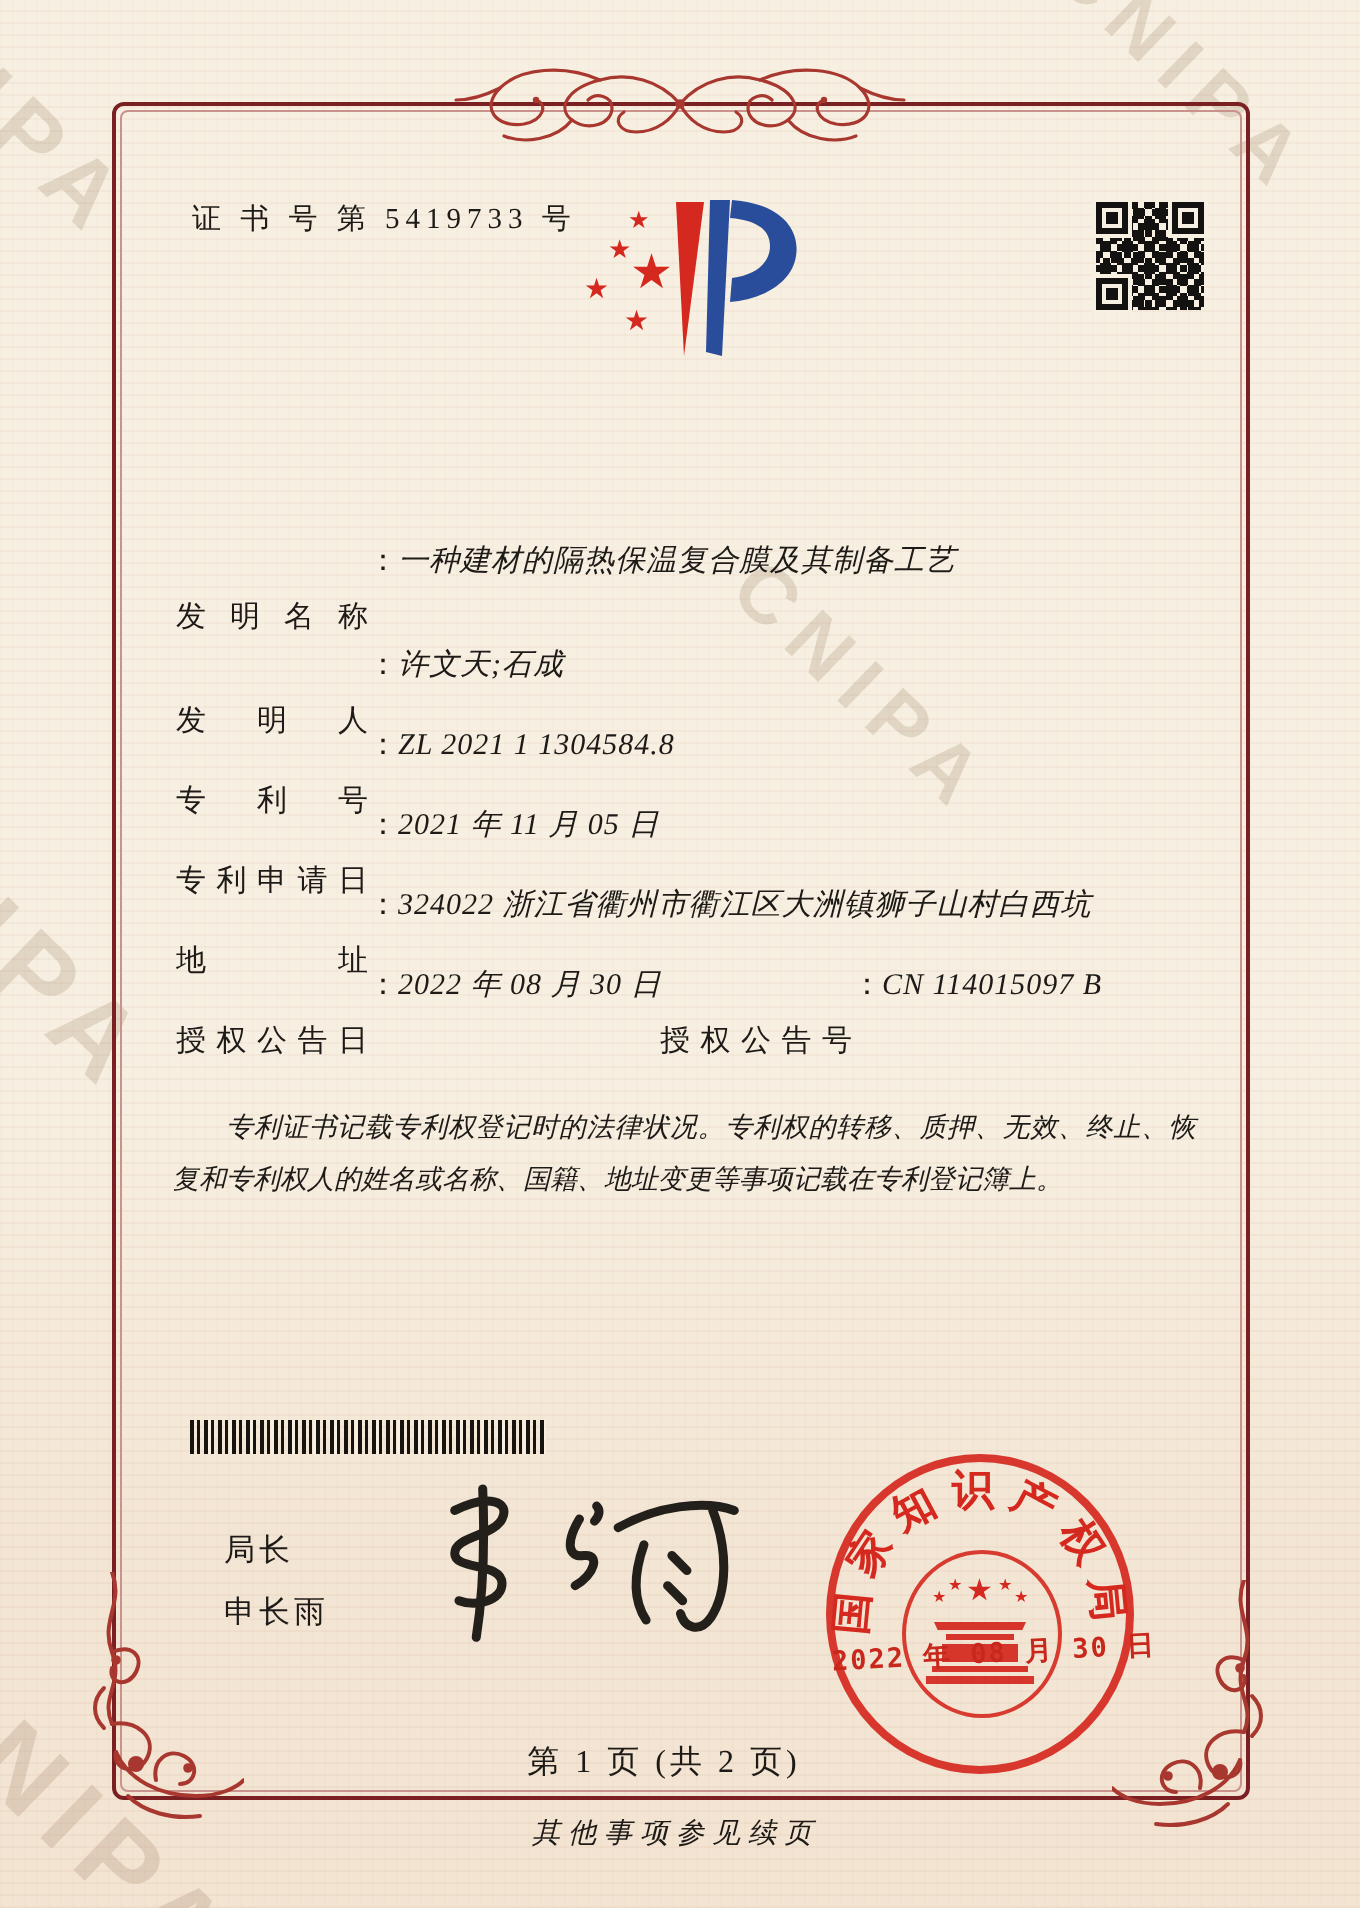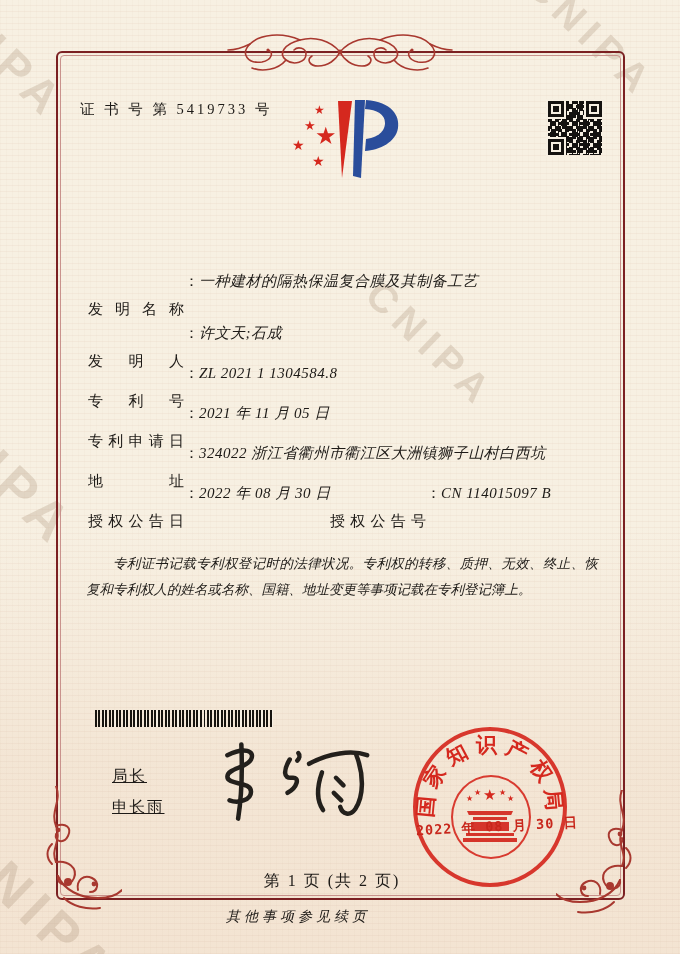--- a/index.html
+++ b/index.html
@@ -29,21 +29,21 @@
 
   .frame{position:absolute; left:56px; top:51px; width:565px; height:845px;
     border:2.5px solid #7b2022; border-radius:6px; z-index:1;}
   .frame-inner{position:absolute; inset:2px; border:1.5px solid #c9928c; border-radius:4px;}
 
   .ornament-top{position:absolute; left:226px; top:24px; width:228px; height:58px; z-index:2;}
   .flourish{position:absolute; width:80px; height:126px; z-index:2;}
   .flourish.bl{left:42px; top:786px;}
   .flourish.br{left:556px; top:790px; transform:scaleX(-1);}
 
-  .cert-no{position:absolute; left:80px; top:100px; font-size:14.5px; letter-spacing:3px; z-index:2;}
+  .cert-no{position:absolute; left:96px; top:100px; font-size:14.5px; letter-spacing:3px; z-index:2;}
 
   
   .qr{position:absolute; left:548px; top:101px; width:54px; height:54px; z-index:2;
     background:
       repeating-conic-gradient(#141210 0% 25%, transparent 0% 50%) 0 0 / 7px 7px,
       repeating-conic-gradient(#141210 0% 25%, transparent 0% 50%) 2px 3px / 11px 11px,
       #f6efe2;
   }
   .finder{position:absolute; width:10px; height:10px; border:3px solid #141210; background:#f6efe2;
     box-shadow:0 0 0 2px #f6efe2;}
@@ -76,21 +76,21 @@
     font-size:13.5px; line-height:26px; font-style:italic; text-align:justify;}
   .paras p{margin:0; text-indent:2em;}
 
   .barcode{position:absolute; left:95px; top:710px; width:178px; height:17px; z-index:2;
     background-image:
       repeating-linear-gradient(90deg, #17140f 0 1.5px, transparent 1.5px 3.5px),
       repeating-linear-gradient(90deg, #17140f 0 2px, transparent 2px 7px),
       repeating-linear-gradient(90deg, transparent 0 9px, #f6efe2 9px 10.5px);
   }
 
-  .signer{position:absolute; left:112px; top:760px; z-index:2; font-size:15.5px; line-height:31px; letter-spacing:2px;text-decoration:underline;}
+  .signer{position:absolute; left:112px; top:760px; z-index:2; font-size:15.5px; line-height:31px; letter-spacing:2px;}
   .signature{position:absolute; left:194px; top:738px; width:185px; height:86px; z-index:2;}
 
   
   .seal{position:absolute; left:413px; top:727px; width:154px; height:160px; z-index:3;}
   .seal-ring{position:absolute; inset:0; border:4.5px solid rgba(213,40,30,0.92); border-radius:50%;}
   .emblem-ring{position:absolute; left:38px; top:48px; width:76px; height:80px;
     border:2px solid rgba(213,40,30,0.9); border-radius:50%;}
   .seal .star{position:absolute; color:#d5281e; line-height:1;
     font-family:"DejaVu Sans","Liberation Sans",sans-serif;}
   .es1{left:70px; top:61px; font-size:15px;}
@@ -105,21 +105,21 @@
   .g4{left:53px; top:106px; width:48px; height:3px;}
   .g5{left:50px; top:111px; width:54px; height:4px;}
   .seal-text-svg{position:absolute; inset:0; overflow:visible;}
   .seal-date{position:absolute; left:404px; top:818px; width:186px; text-align:center; z-index:4;
     font-family:"DejaVu Sans Mono","Liberation Mono",monospace; font-size:13.5px; font-weight:bold;
     color:#c8271c; letter-spacing:1px; transform:rotate(-3deg);}
 
   .page-indicator{position:absolute; left:0; top:871px; width:664px; text-align:center; z-index:2;
     font-size:16px; letter-spacing:2px;}
   .footer-note{position:absolute; left:0; top:908px; width:596px; text-align:center; z-index:2;
-    font-size:14px; font-style:italic; letter-spacing:4px;}
+    font-size:14px; font-style:italic; letter-spacing:4px;padding-left:40px;}
 </style>
 </head>
 <body>
 
 <div id="page">
 
   <div class="wm wm1">CNIPA</div>
   <div class="wm wm2">CNIPA</div>
   <div class="wm wm3">CNIPA</div>
   <div class="wm wm4">CNIPA</div>

